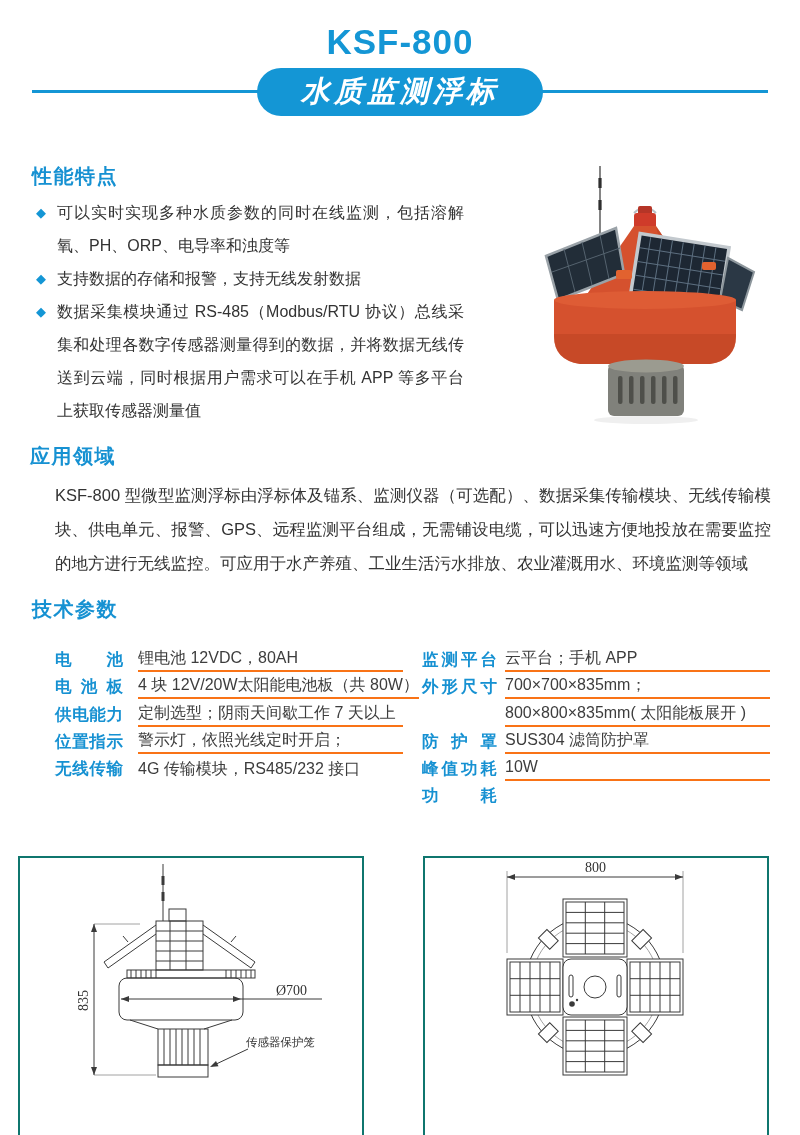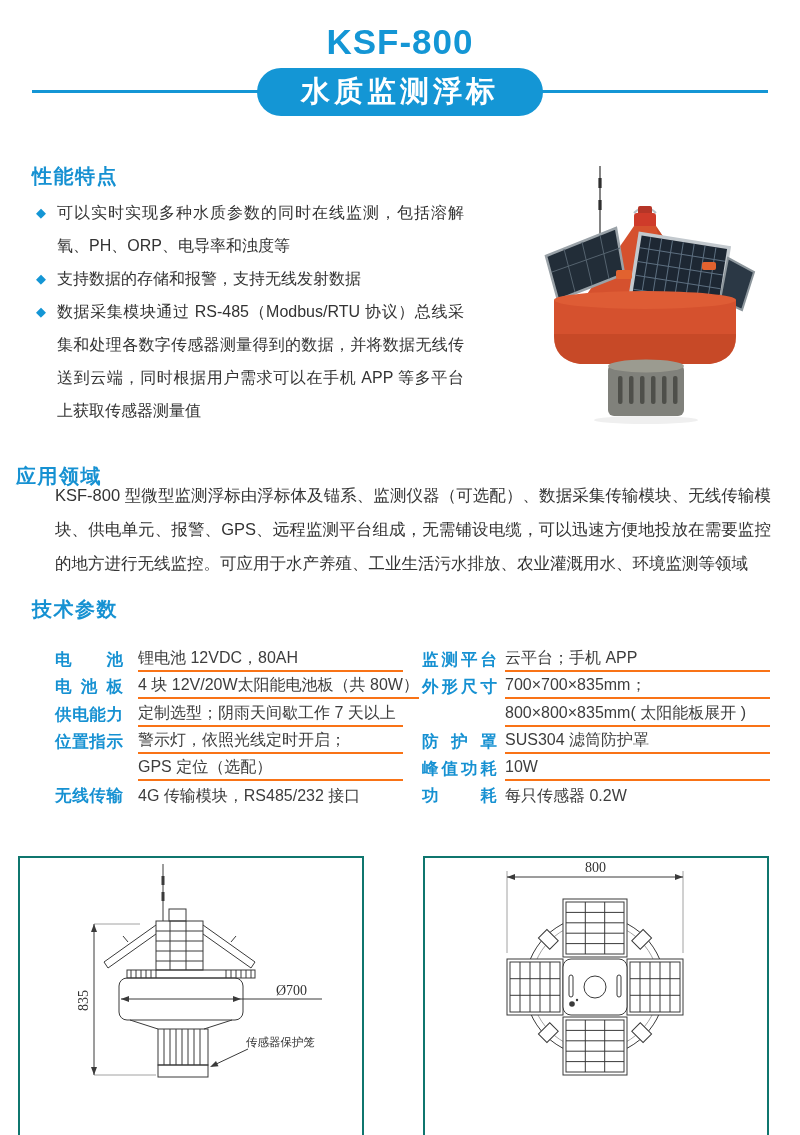--- a/index.html
+++ b/index.html
@@ -11,25 +11,25 @@
   .model-title{
     position:absolute;top:22px;left:0;right:0;text-align:center;
     font-size:35px;font-weight:bold;color:#1496d5;letter-spacing:1px;
   }
   .banner-row{position:absolute;top:68px;left:32px;right:32px;height:48px;}
   .banner-line{position:absolute;top:22px;left:0;right:0;height:3px;background:#1496d5;}
   .banner-pill{
     position:absolute;left:50%;transform:translateX(-50%);top:0;width:286px;height:48px;
     background:#1496d5;border-radius:26px;display:flex;align-items:center;justify-content:center;
   }
-  .banner-pill span{color:#fff;font-size:29px;font-weight:bold;letter-spacing:4px;}
+  .banner-pill span{color:#fff;font-size:29px;font-weight:bold;letter-spacing:4px;font-style:italic;}
   
   .sec-heading{position:absolute;font-size:20px;font-weight:bold;color:#1691d2;letter-spacing:1.5px;}
   .h-features{top:163px;left:32px;text-align:center;}
-  .h-application{top:443px;left:16px;margin-top:20px;}
+  .h-application{top:443px;left:30px;}
   .h-specs{top:596px;left:32px;}
   
   .features-list{position:absolute;top:196px;left:36px;width:428px;}
   .bullet{display:flex;}
   .bullet-icon{flex:none;width:21px;color:#1496d5;font-size:13px;line-height:33px;}
   .bullet-text{flex:1;font-size:16px;line-height:33px;color:#333;text-align:justify;}
   
   .app-text{
     position:absolute;top:478px;left:55px;width:716px;
     font-size:16.5px;line-height:34px;color:#333;text-align:justify;
@@ -189,24 +189,20 @@
     <div class="spec-row">
       <span class="spec-label spread">
           <span>位</span>
           <span>置</span>
           <span>指</span>
           <span>示</span>
         </span>
       <span class="spec-value">警示灯，依照光线定时开启；</span>
     </div>
     <div class="spec-row">
-      <span class="spec-label spread"></span>
-      <span class="spec-value">GPS 定位（选配）</span>
-    </div>
-    <div class="spec-row">
       <span class="spec-label spread">
           <span>无</span>
           <span>线</span>
           <span>传</span>
           <span>输</span>
         </span>
       <span class="spec-value no-line">4G 传输模块，RS485/232 接口</span>
     </div>
   </div>
 
@@ -248,21 +244,20 @@
           <span>功</span>
           <span>耗</span>
         </span>
       <span class="spec-value">10W</span>
     </div>
     <div class="spec-row">
       <span class="spec-label spread">
           <span>功</span>
           <span>耗</span>
         </span>
-      <span class="spec-value no-line">每只传感器 0.2W</span>
     </div>
   </div>
 
   <div class="diagram-box left">
     <svg class="diagram-svg" width="342" height="234" viewBox="0 0 342 234">
 
       <line class="cad" x1="143" y1="6" x2="143" y2="63"></line>
       <rect class="cad-fill" x="141.5" y="18" width="3" height="9"></rect>
       <rect class="cad-fill" x="141.5" y="34" width="3" height="9"></rect>
 

